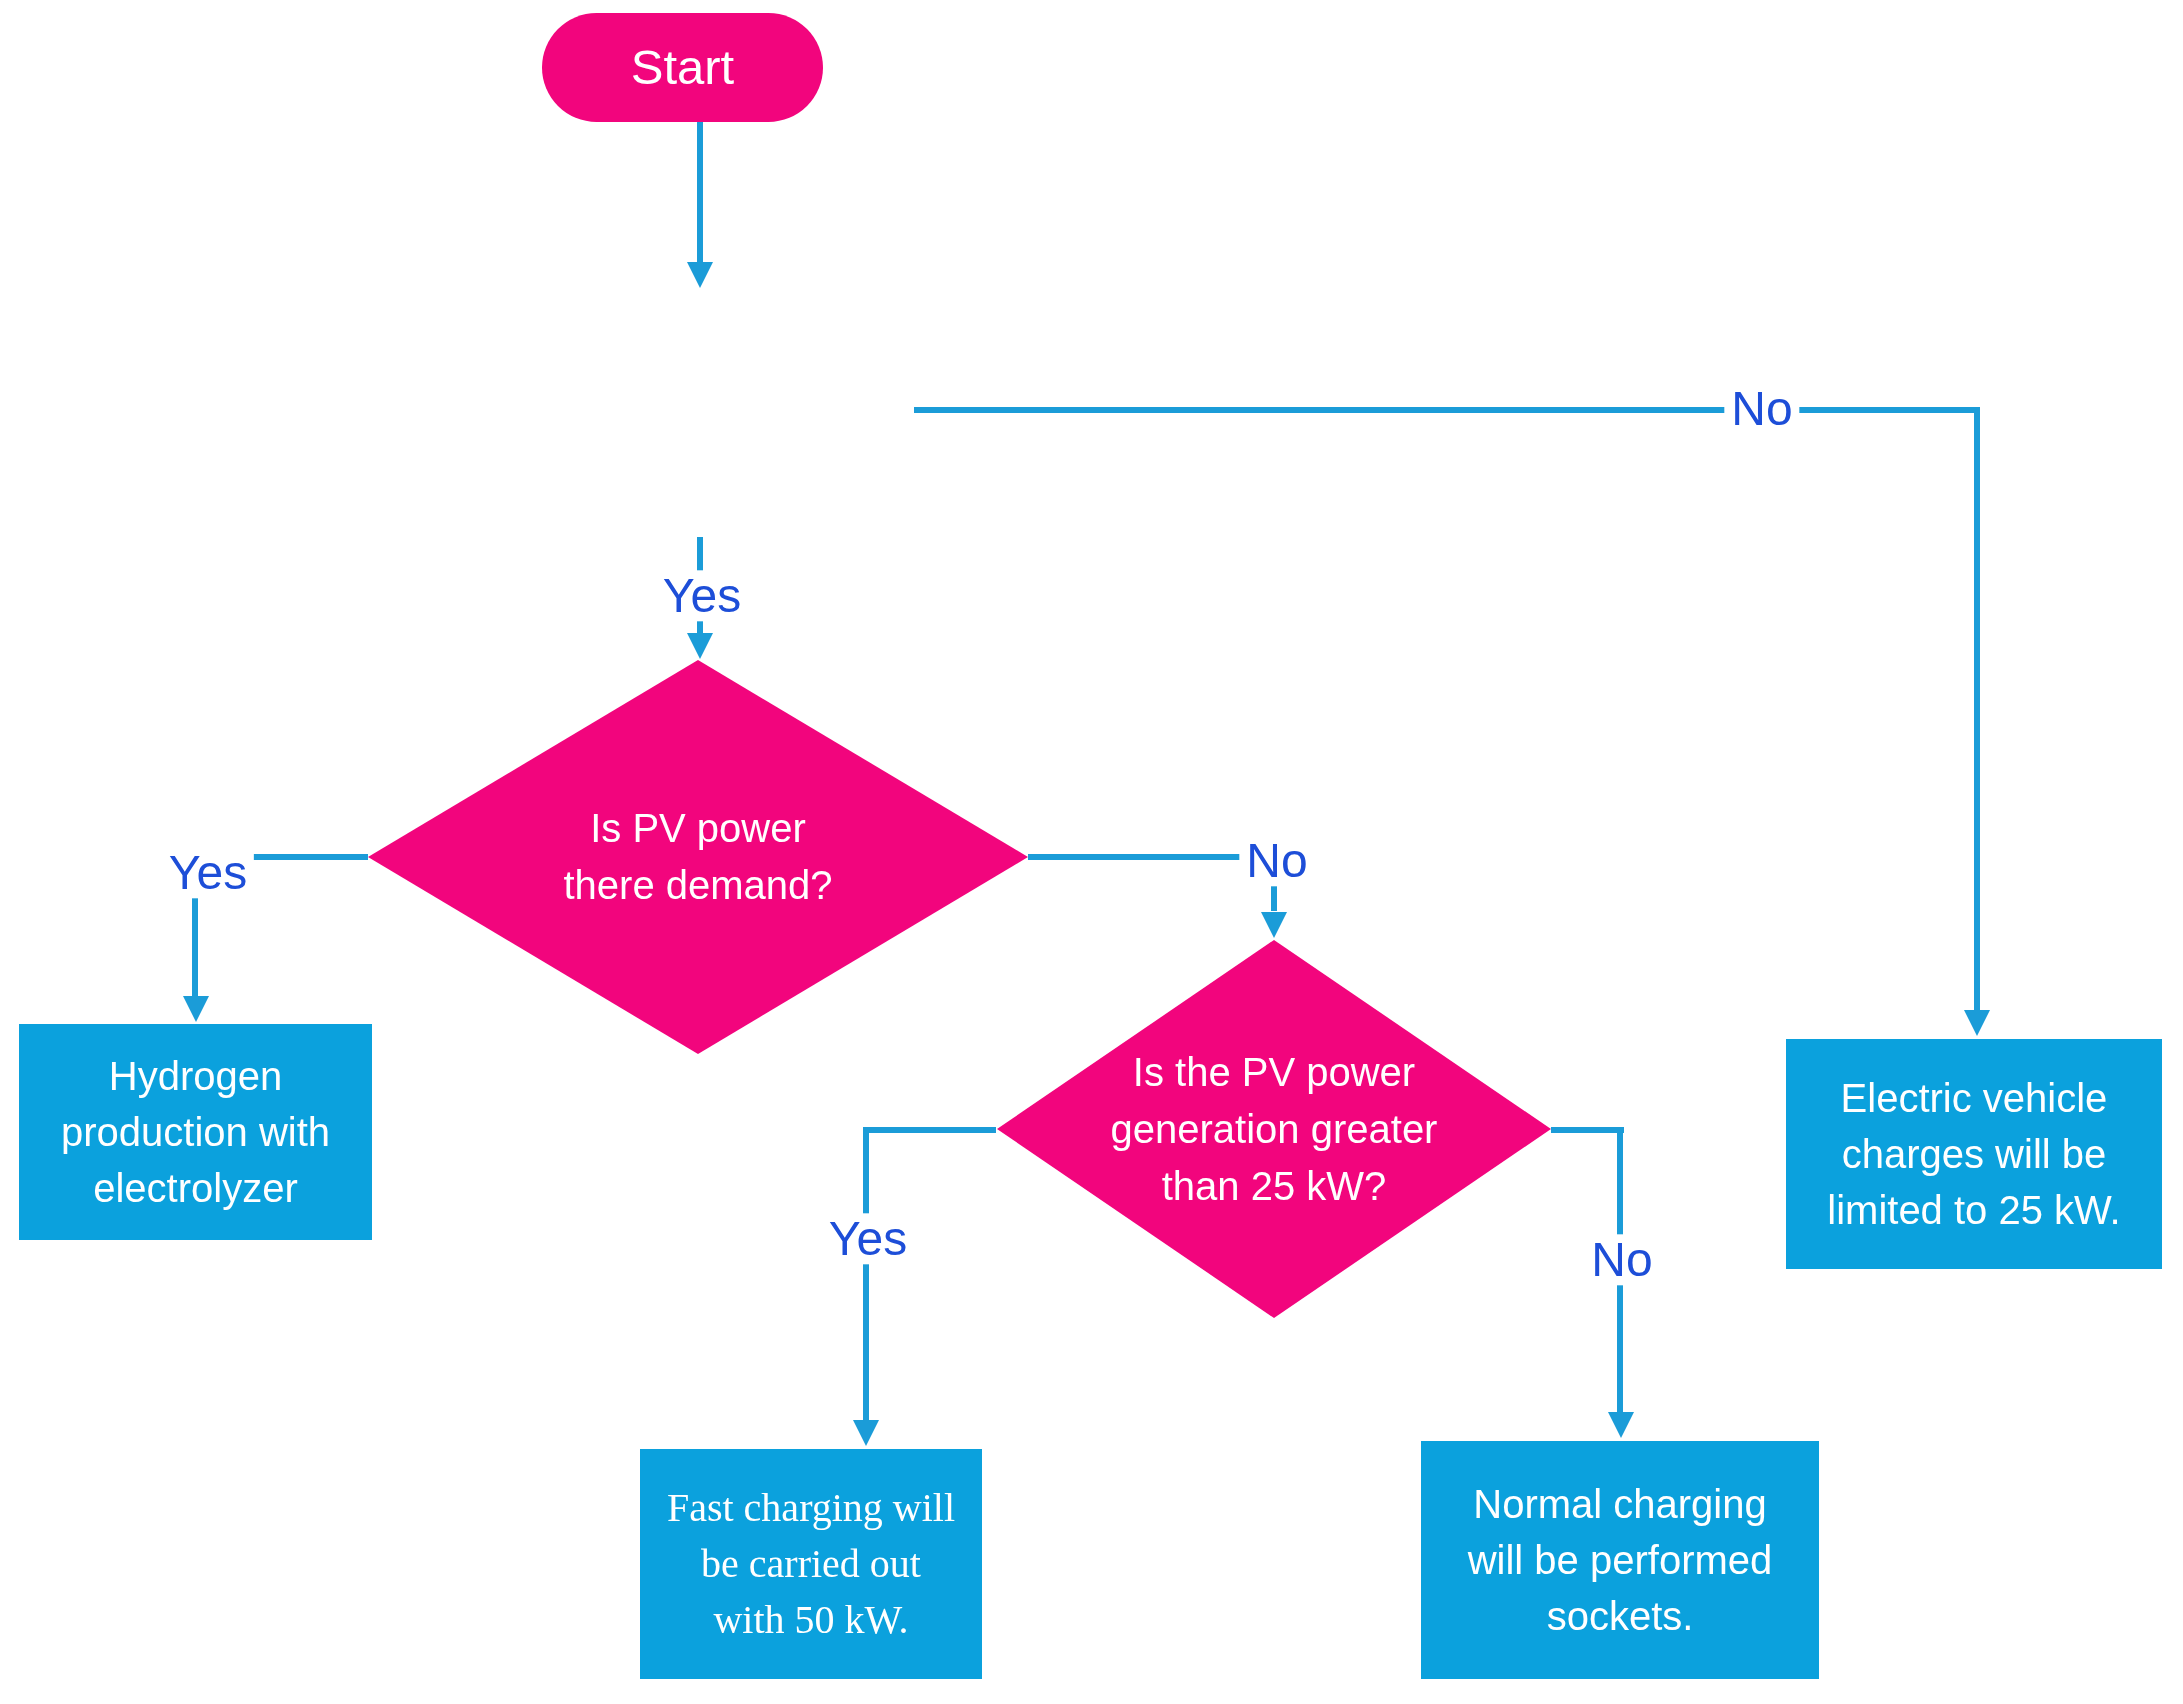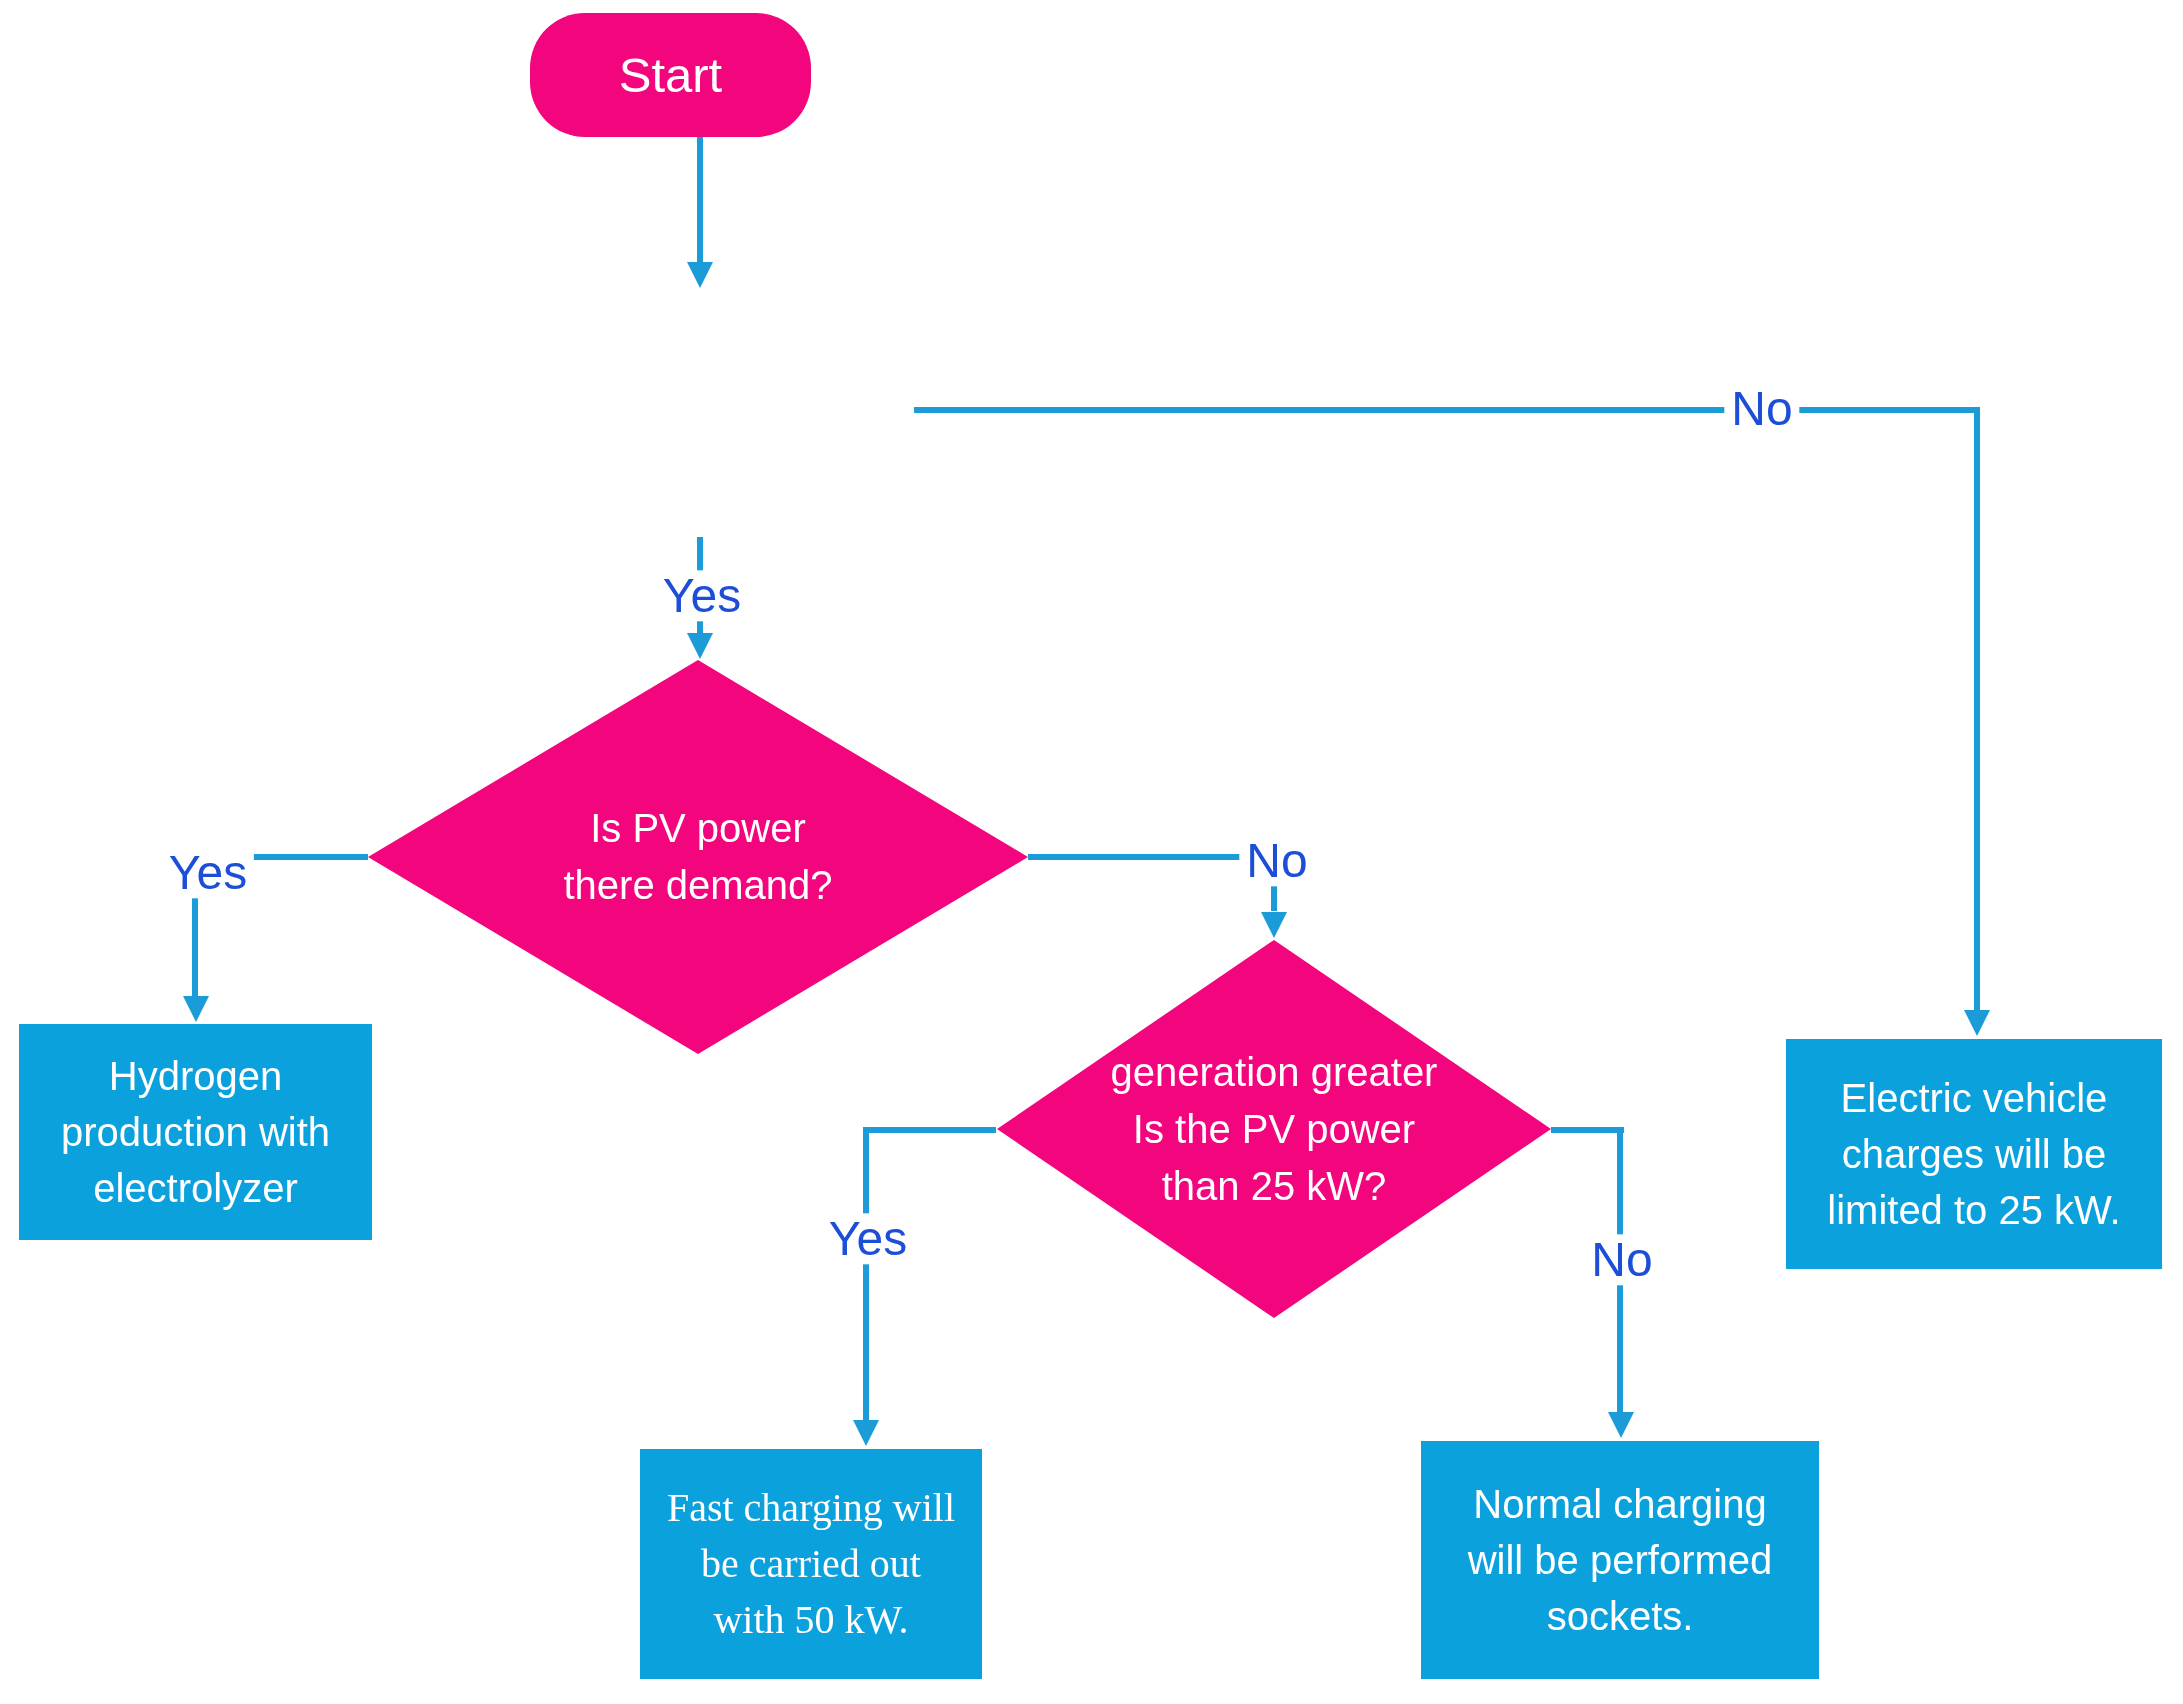--- a/index.html
+++ b/index.html
@@ -95,33 +95,33 @@
   <div class="ahead" style="left:1261px; top:912px;"></div>
 
   <div class="hline" style="left:866px; top:1127px; width:130px;"></div>
   <div class="vline" style="left:863px; top:1127px; height:293px;"></div>
   <div class="ahead" style="left:853px; top:1420px;"></div>
 
   <div class="hline" style="left:1551px; top:1127px; width:73px;"></div>
   <div class="vline" style="left:1617px; top:1127px; height:285px;"></div>
   <div class="ahead" style="left:1608px; top:1412px;"></div>
 
-  <div class="node pill" style="left:530px; top:13px; width:281px; height:124px;">
+  <div class="node pill" style="left:542px; top:13px; width:281px; height:109px;">
     <div class="tline">Start</div>
   </div>
 
 
   <div class="node diamond" style="left:368px; top:660px; width:660px; height:394px;">
     <div class="tline">Is PV power</div>
     <div class="tline">there demand?</div>
   </div>
 
   <div class="node diamond" style="left:997px; top:940px; width:554px; height:378px;">
+    <div class="tline">Is the PV power</div>
     <div class="tline">generation greater</div>
-    <div class="tline">Is the PV power</div>
     <div class="tline">than 25 kW?</div>
   </div>
 
   <div class="node pbox" style="left:19px; top:1024px; width:353px; height:216px;">
     <div class="tline">Hydrogen</div>
     <div class="tline">production with</div>
     <div class="tline">electrolyzer</div>
   </div>
 
   <div class="node pbox" style="left:1786px; top:1039px; width:376px; height:230px;align-items:center;">

